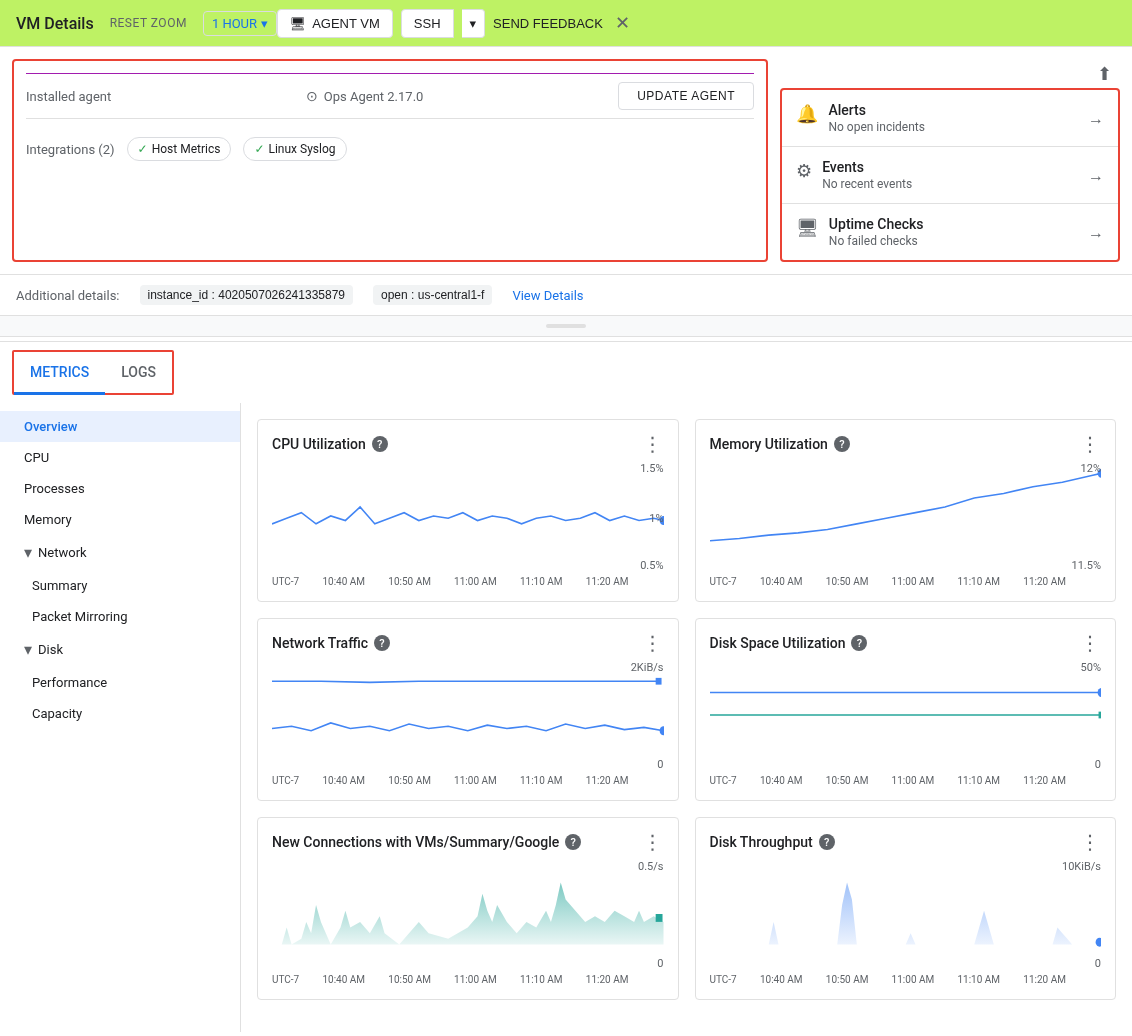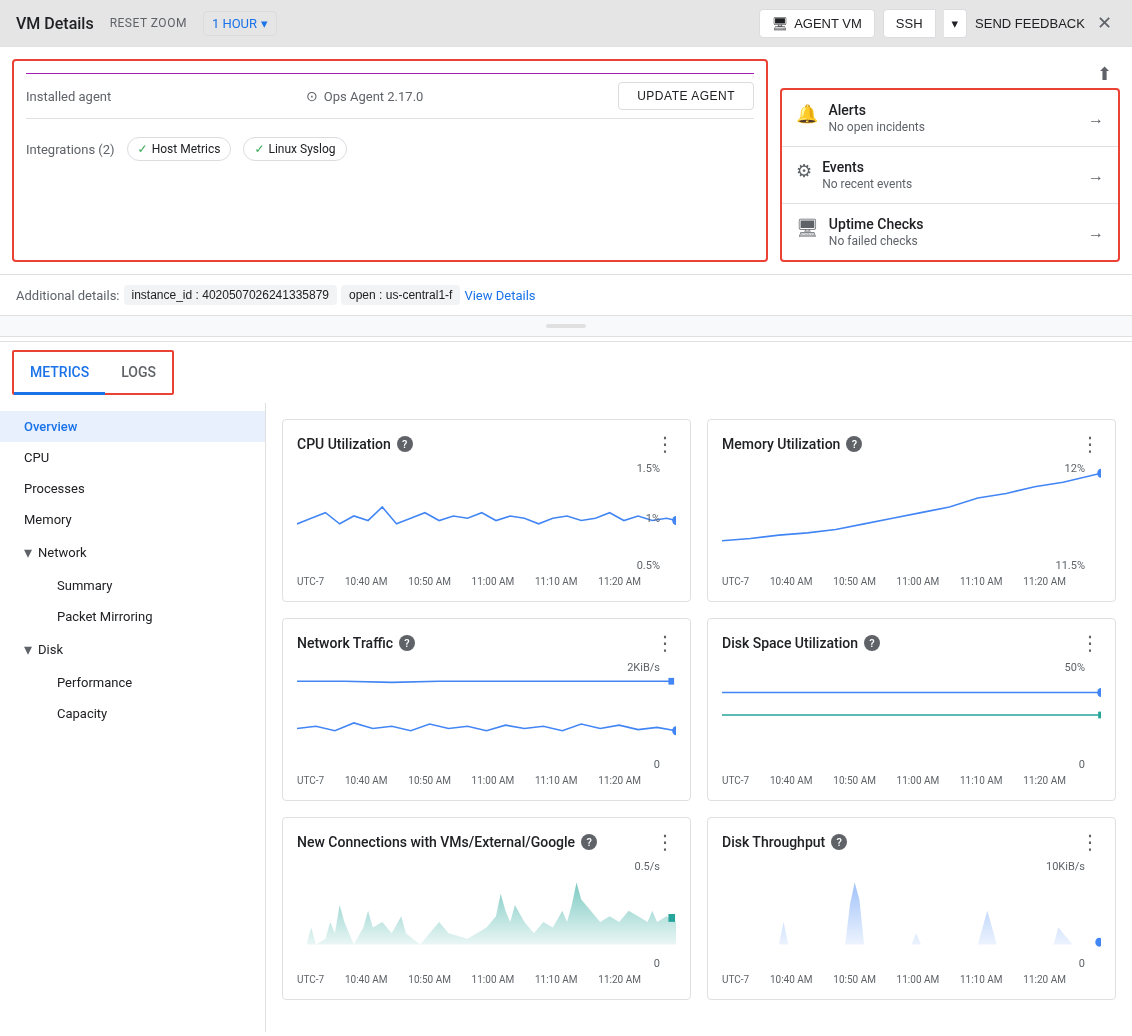--- a/index.html
+++ b/index.html
@@ -1,21 +1,21 @@
 <!DOCTYPE html>
 <html><head>
   <meta charset="utf-8">
   <style>
     * { box-sizing: border-box; margin: 0; padding: 0; }
     body { font-family: 'Google Sans', Roboto, Arial, sans-serif; font-size: 13px; color: #202124; background: #fff; overflow-x: hidden; }
 
     
     .top-bar {
-      display: flex; align-items: center; justify-content: space-between;
-      padding: 8px 16px; border-bottom: 1px solid #e0e0e0; background: #e5e5e5;
+      display: flex; align-items: center; 
+      padding: 8px 16px; border-bottom: 1px solid #e0e0e0; background: #bef264;
     }
     .top-bar-left { display: flex; align-items: center; gap: 16px; }
     .top-bar-title { font-size: 16px; font-weight: 500; }
     .reset-zoom { font-size: 12px; color: #5f6368; cursor: pointer; text-transform: uppercase; letter-spacing: 0.5px; }
     .time-selector {
       display: flex; align-items: center; gap: 4px;
       border: 1px solid #dadce0; border-radius: 4px; padding: 4px 8px;
       font-size: 13px; cursor: pointer; color: #1a73e8;
     }
     .top-bar-right { display: flex; align-items: center; gap: 8px; }
@@ -75,21 +75,21 @@
     }
     .alert-item:last-child { border-bottom: none; }
     .alert-item-left { display: flex; align-items: flex-start; gap: 10px; }
     .alert-icon { font-size: 18px; color: #5f6368; margin-top: 1px; }
     .alert-title { font-size: 14px; font-weight: 500; color: #202124; }
     .alert-sub { font-size: 12px; color: #5f6368; margin-top: 2px; }
     .arrow-icon { color: #5f6368; font-size: 16px; }
 
     
     .additional-details {
-      display: flex; align-items: center; gap: 4px; padding: 10px 16px;
+      display: flex; align-items: center; gap: 20px; padding: 10px 16px;
       border-top: 1px solid #e0e0e0; flex-wrap: wrap; text-align: center;
     }
     .detail-label { font-size: 13px; color: #5f6368; }
     .detail-badge {
       background: #f1f3f4; border-radius: 4px; padding: 3px 8px;
       font-size: 12px; color: #202124; font-family: Liberation Sans, sans-serif;
     }
     .view-details-link { color: #1a73e8; font-size: 13px; cursor: pointer; text-decoration: none; }
 
     
@@ -98,46 +98,46 @@
       padding: 12px 16px; font-size: 14px; font-weight: 500; cursor: pointer;
       color: #5f6368; border-bottom: 3px solid transparent; margin-bottom: -2px;
     }
     .tab.active { color: #1a73e8; border-bottom-color: #1a73e8; }
 
     
     .content-area { display: flex; }
 
     
     .sidebar {
-      width: 266px; flex-shrink: 0; border-right: 1px solid #e0e0e0;
+      width: 241px; flex-shrink: 0; border-right: 1px solid #e0e0e0;
       padding: 8px 0;
     }
     .sidebar-item {
       padding: 8px 24px; font-size: 13px; cursor: pointer; color: #202124;
       display: flex; align-items: center; gap: 6px;
     }
     .sidebar-item.active { background: #e8f0fe; color: #1a73e8; font-weight: 500; }
-    .sidebar-item.sub { padding-left: 57px; }
+    .sidebar-item.sub { padding-left: 32px; }
     .expand-icon { font-size: 16px; color: #5f6368; }
 
     
     .charts-area { flex: 1; padding: 16px; overflow-y: auto; }
     .charts-row { display: flex; gap: 16px; margin-bottom: 16px; }
     .chart-card { flex: 1; border: 1px solid #e0e0e0; border-radius: 4px; padding: 14px; min-width: 0; }
     .chart-header { display: flex; justify-content: space-between; margin-bottom: 8px; }
     .chart-title { font-size: 14px; font-weight: 500; display: flex; align-items: center; gap: 6px; }
     .help-icon {
       width: 16px; height: 16px; border-radius: 50%; background: #5f6368;
       color: #fff; font-size: 11px; display: inline-flex; align-items: center; justify-content: center;
       cursor: pointer;
     }
     .more-icon { color: #5f6368; cursor: pointer; font-size: 20px; letter-spacing: 1px; line-height: 1; }
     .chart-container { position: relative; height: 110px; }
     .chart-y-label {
-      position: absolute; right: 16px; font-size: 11px; color: #5f6368;
+      position: absolute; right: 0; font-size: 11px; color: #5f6368;
     }
     .chart-y-top { top: 0; }
     .chart-y-mid { top: 45%; }
     .chart-y-bottom { bottom: 0; }
     .chart-svg { width: 100%; height: 90px; }
     .chart-x-labels {
       display: flex; justify-content: space-between;
       font-size: 10px; color: #5f6368; margin-top: 4px; padding-right: 35px;
     }
     .divider-handle {
@@ -418,21 +418,21 @@
             <span>11:20 AM</span>
           </div>
         </div>
       </div>
 
       <div class="charts-row">
 
         <div class="chart-card">
           <div class="chart-header">
             <div class="chart-title">
-              <span>New Connections with VMs/External/Google</span>
+              <span>New Connections with VMs/Summary/Google</span>
               <span class="help-icon">?</span>
             </div>
             <span class="more-icon">⋮</span>
           </div>
           <div class="chart-container">
             <span class="chart-y-label chart-y-top">0.5/s</span>
             <span class="chart-y-label chart-y-bottom">0</span>
             <svg class="chart-svg" viewBox="0 0 400 80" preserveAspectRatio="none">
               <defs>
                 <linearGradient id="connGrad" x1="0" y1="0" x2="0" y2="1">

